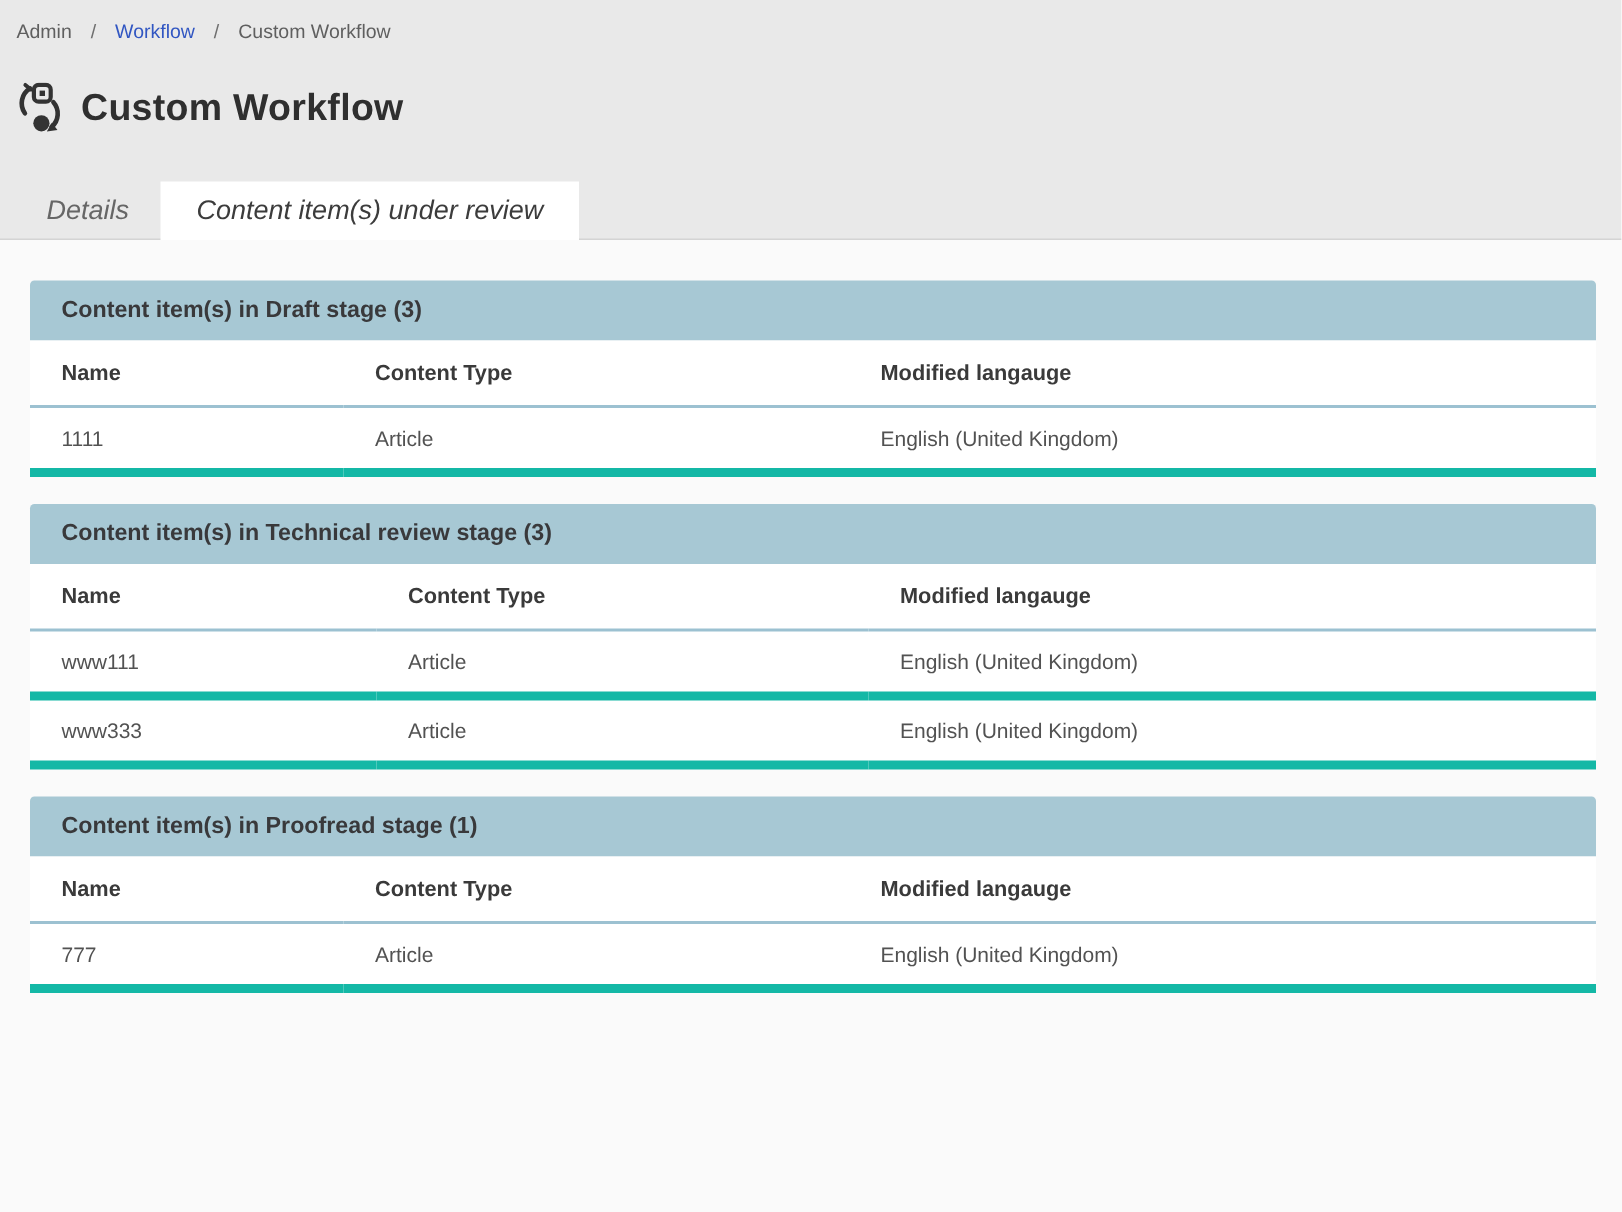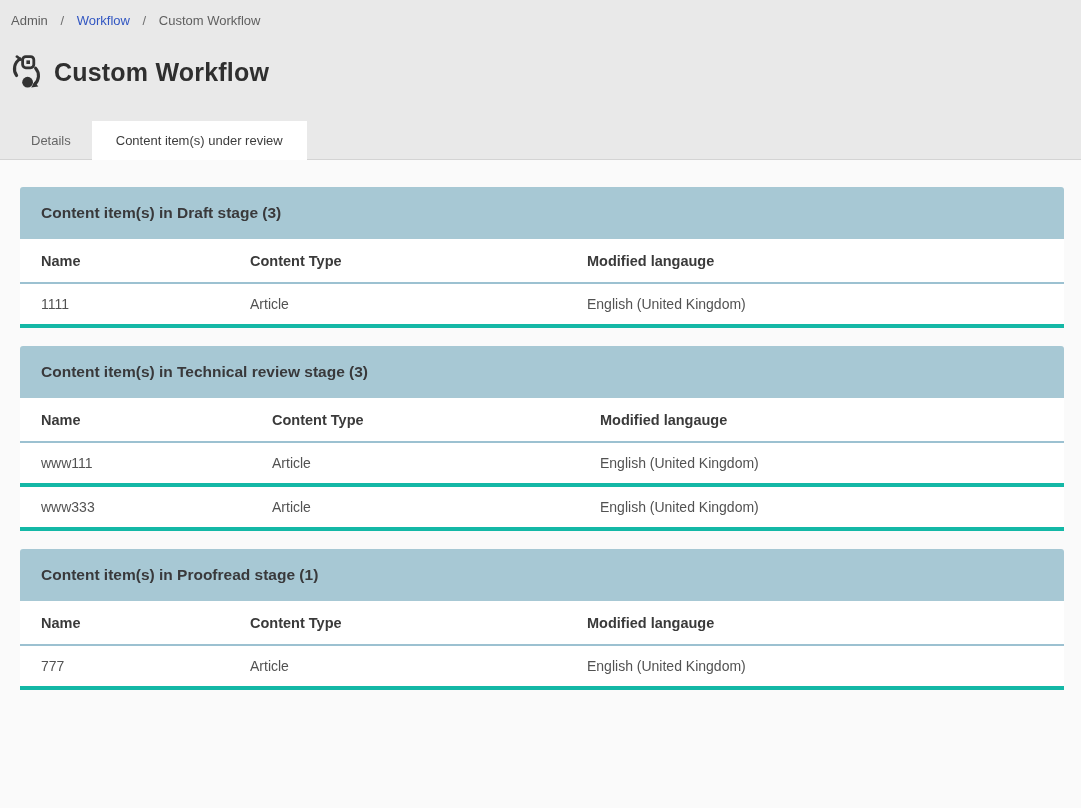--- a/index.html
+++ b/index.html
@@ -47,40 +47,41 @@
     left: 10px;
     bottom: -1px;
     display: flex;
     align-items: flex-end;
   }
   .tab {
     height: 39px;
     display: flex;
     align-items: center;
     padding: 0 21px;
-    font-size: 13px;
+    font-size: 18px;
     color: #666666;
     cursor: pointer;
     white-space: nowrap;
+    font-style: italic;
   }
   .tab.active {
     background: #ffffff;
     color: #3c3c3c;
     padding: 0 24px;
   }
 
   
   .content {
     padding: 27px 17px 0 20px;
   }
   .stage-section { margin-bottom: 18px; }
   .section-header {
     background: #a7c8d4;
     border-radius: 3px 3px 0 0;
-    height: 52px;
+    height: 40px;
     display: flex;
     align-items: center;
     padding-left: 21px;
     font-size: 15.5px;
     font-weight: bold;
     color: #39393b;
   }
   table.items-table {
     width: 100%;
     border-collapse: collapse;
@@ -94,21 +95,21 @@
     color: #3a3a3a;
     padding: 14px 10px 13px 21px;
     border-bottom: 2px solid #9cc1d1;
     white-space: nowrap;
     margin-top: 15px;
   }
   table.items-table td {
     font-size: 14px;
     color: #525252;
     padding: 12px 10px 12px 21px;
-    border-bottom: 4px solid #14b8a6;
+    border-bottom: 6px solid #14b8a6;
     white-space: nowrap;
   }
 </style>
 </head>
 <body>
 
 <div class="topbar">
 
   <nav class="breadcrumb">
     <span class="crumb">Admin</span>

